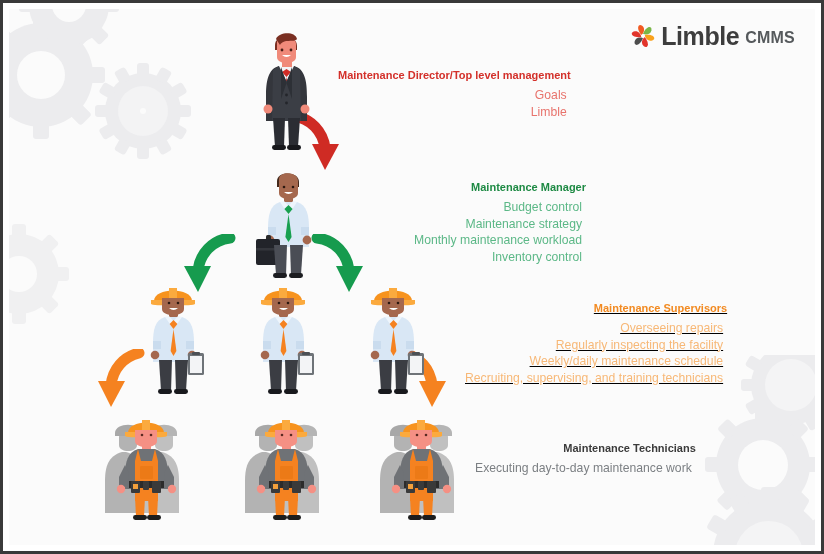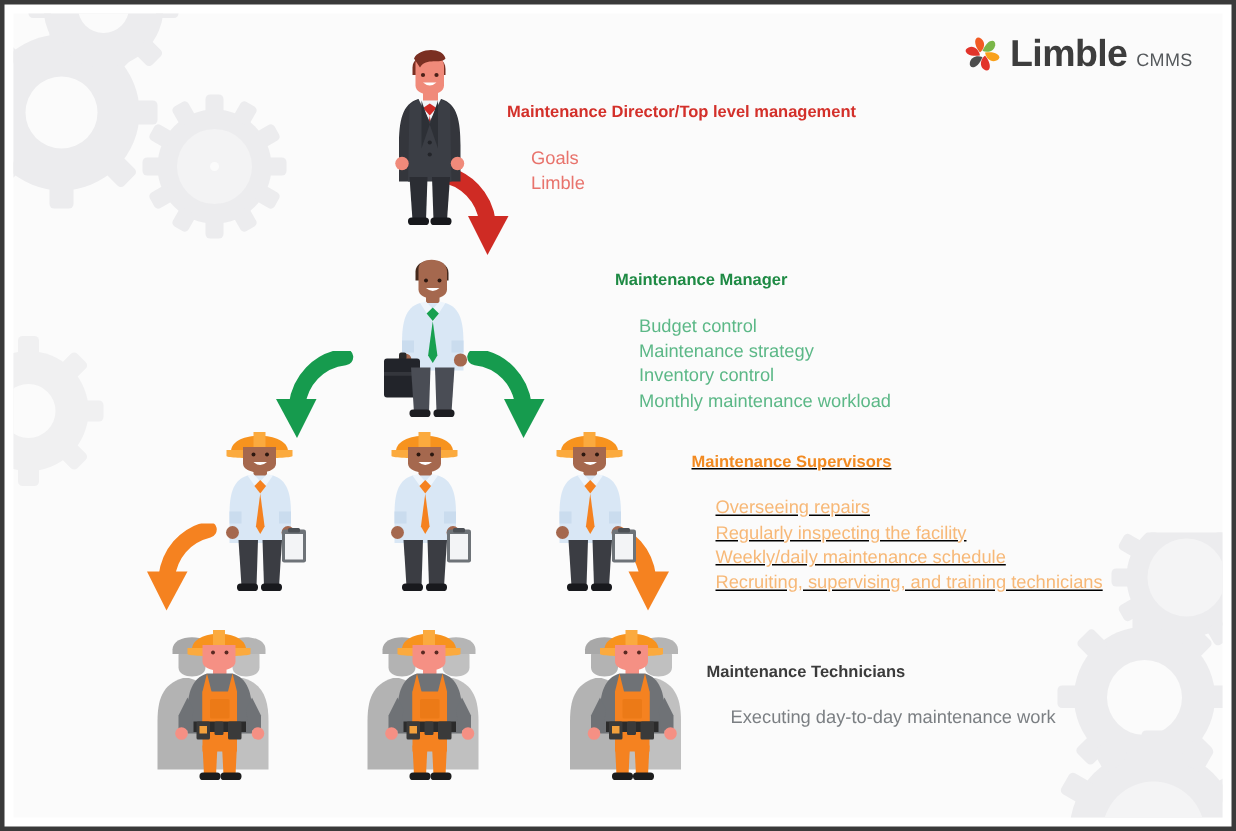--- a/index.html
+++ b/index.html
@@ -11,39 +11,40 @@
     box-sizing:border-box;
     border:3px solid #3a3a3a;
     background:#ffffff;
     overflow:hidden;
   }
   #stage{
     position:absolute;
     left:6px;top:6px;right:6px;bottom:6px;
     background:#fbfbfb;
     overflow:hidden;
+    text-align:right;
   }
 
   
   .gears{position:absolute;pointer-events:none;opacity:1;}
   .gears svg{display:block;}
   .g-tl{left:-40px;top:-30px;}
   .g-br{right:-46px;bottom:-40px;}
   .g-ml{left:-6px;top:205px;}
 
   
   .logo{position:absolute;right:20px;top:14px;display:flex;align-items:center;gap:5px;}
   .logo-mark{width:26px;height:26px;display:block;}
   .logo-word{font-size:25px;font-weight:bold;color:#3d3d3d;letter-spacing:-0.4px;line-height:1;}
-  .logo-sub{font-size:12px;font-weight:normal;color:#55595c;letter-spacing:.2px;margin-left:1px;align-self:flex-end;padding-bottom:2px;}
+  .logo-sub{font-size:16px;font-weight:bold;color:#55595c;letter-spacing:.2px;margin-left:1px;align-self:flex-end;padding-bottom:2px;}
 
   
   .block{position:absolute;}
   .block h3{margin:0 0 6px 0;font-size:11px;font-weight:bold;line-height:1.1;}
-  .block ul{margin:16px;padding:0;list-style:none;}
+  .block ul{margin:4px;padding:0;list-style:none;}
   .block li{font-size:12.2px;line-height:16.5px;white-space:nowrap;}
 
   .blk-director{left:329px;top:60px;}
   .blk-director h3{color:#d3302a;}
   .blk-director li{color:#e8736c;}
 
   .blk-manager{left:401px;top:172px;}
   .blk-manager h3{color:#1e8a44;}
   .blk-manager li{color:#5cb887;}
 
@@ -319,22 +320,22 @@
       <path d="M38,80 L51,80 L49,110 L39,110 Z" fill="#4a4d55"></path>
       <rect x="21" y="108" width="14" height="5" rx="2.4" fill="#1c1d21"></rect>
       <rect x="37" y="108" width="14" height="5" rx="2.4" fill="#1c1d21"></rect>
     </svg>
 
     <div class="block blk-manager">
       <h3>Maintenance Manager</h3>
       <ul>
         <li>Budget control</li>
         <li>Maintenance strategy</li>
+        <li>Monthly maintenance workload</li>
         <li>Inventory control</li>
-        <li>Monthly maintenance workload</li>
       </ul>
     </div>
 
     <svg class="fig" style="left:131px;top:270px;" width="68" height="118" viewBox="0 0 68 118">
 
       <path d="M14,22 C14,8 52,8 52,22 Z" fill="#f7931e"></path>
       <path d="M11,21 L55,21 L55,25 C55,27 11,27 11,25 Z" fill="#fbaa3e"></path>
       <path d="M29,9 L37,9 L37,21 L29,21 Z" fill="#fbaa3e"></path>
 
       <path d="M22,19 L44,19 L44,30 C44,38 22,38 22,30 Z" fill="#a5684e"></path>

